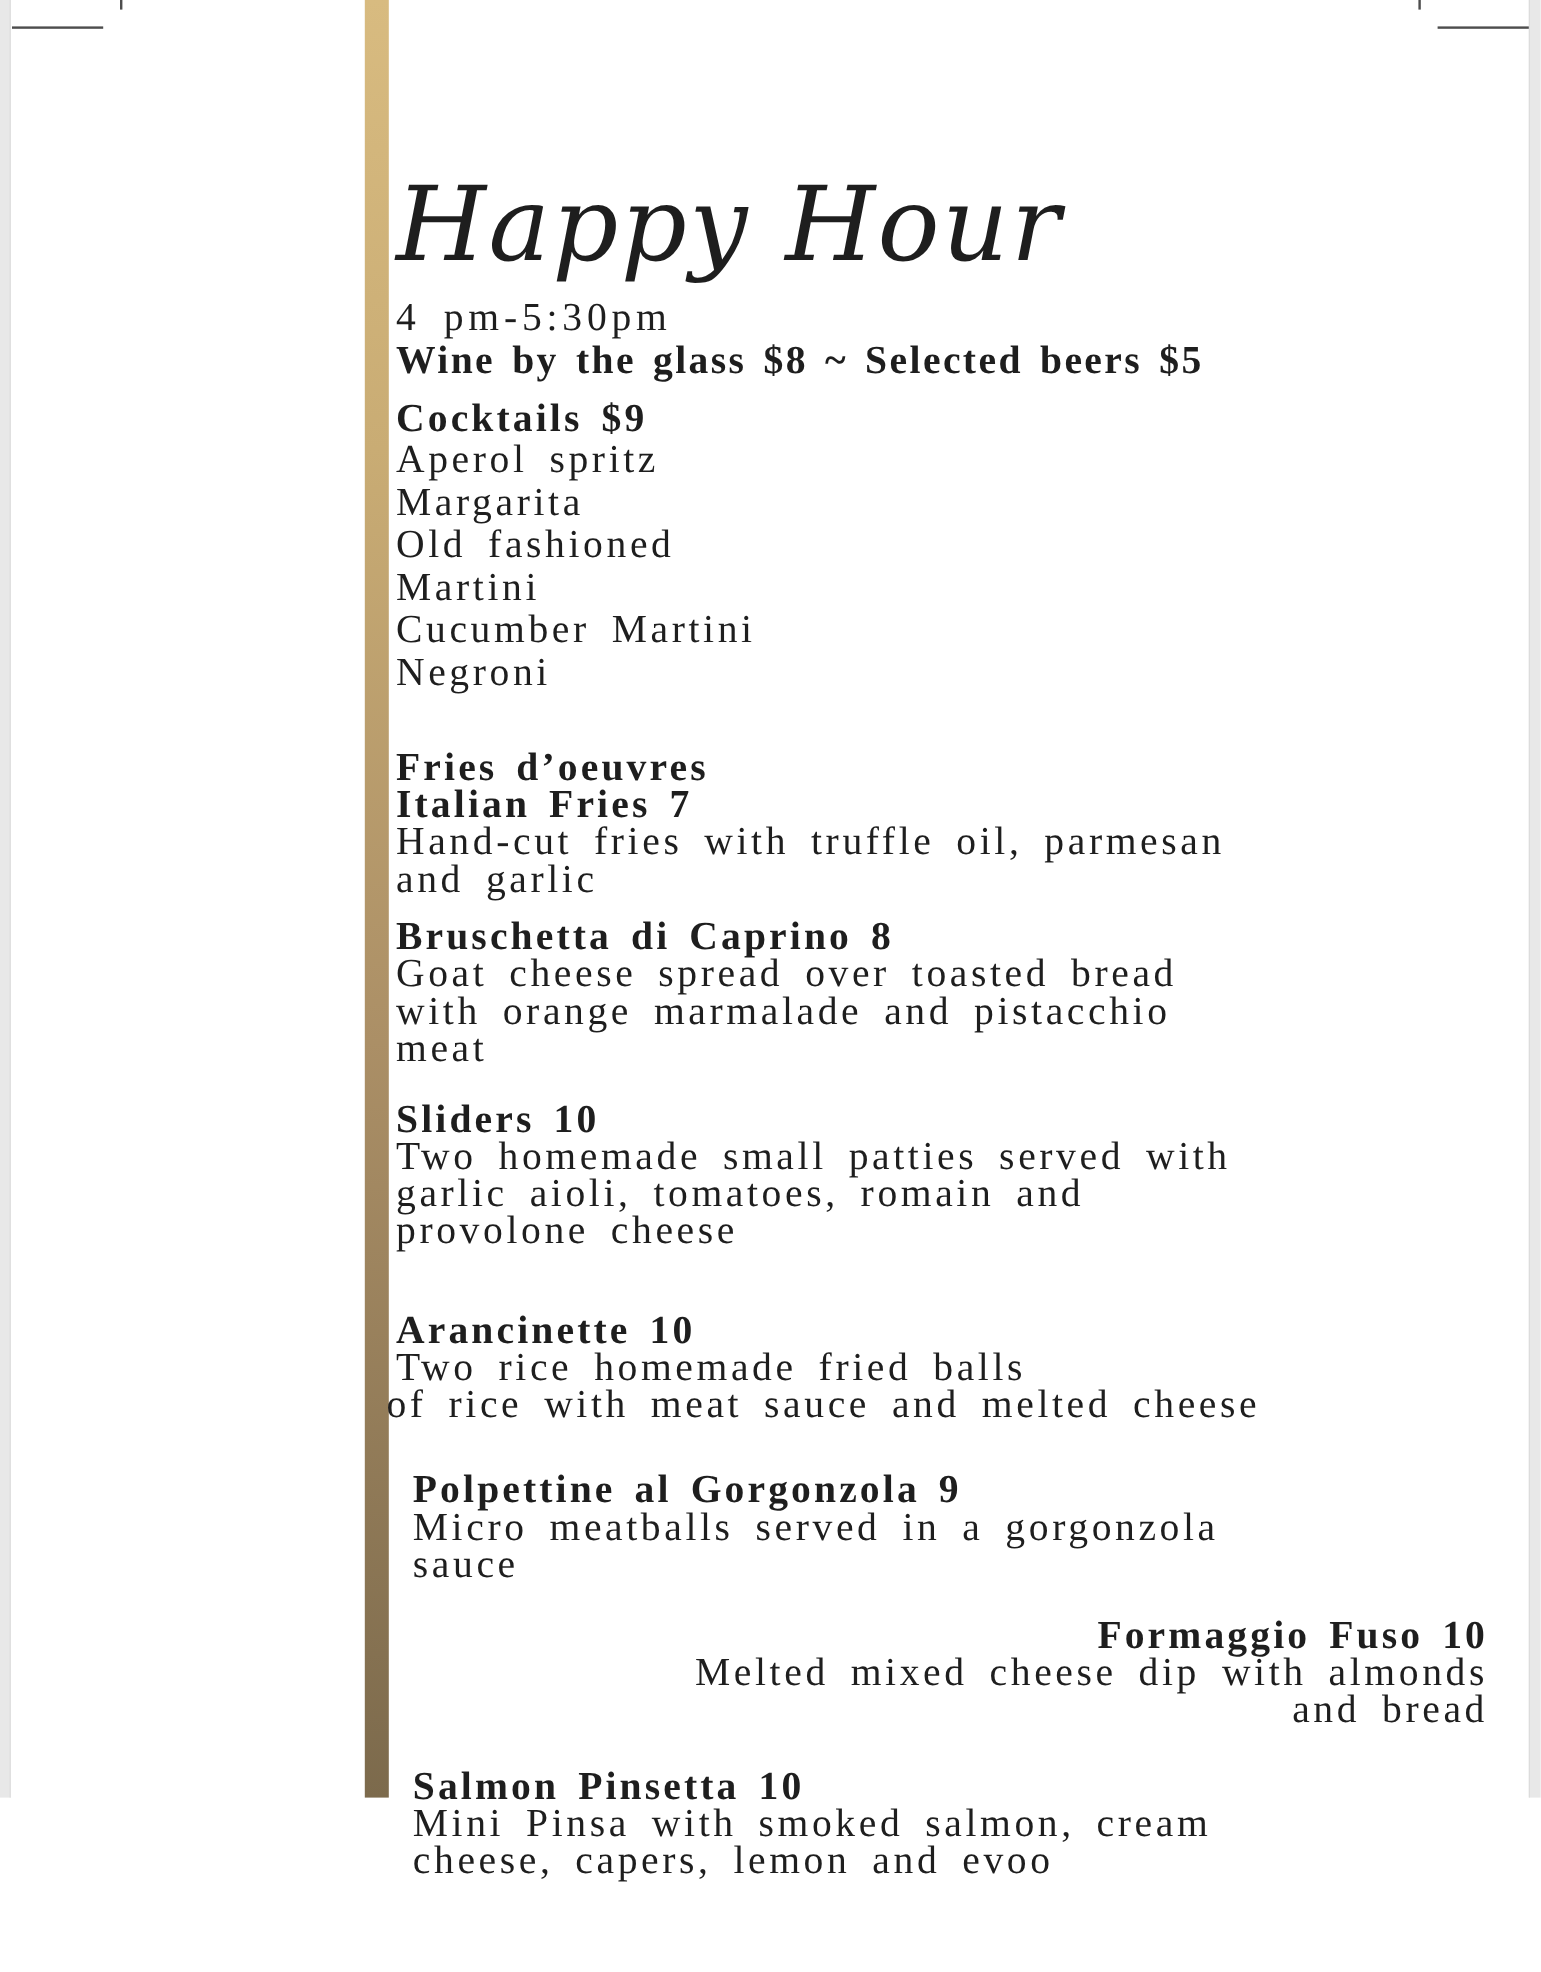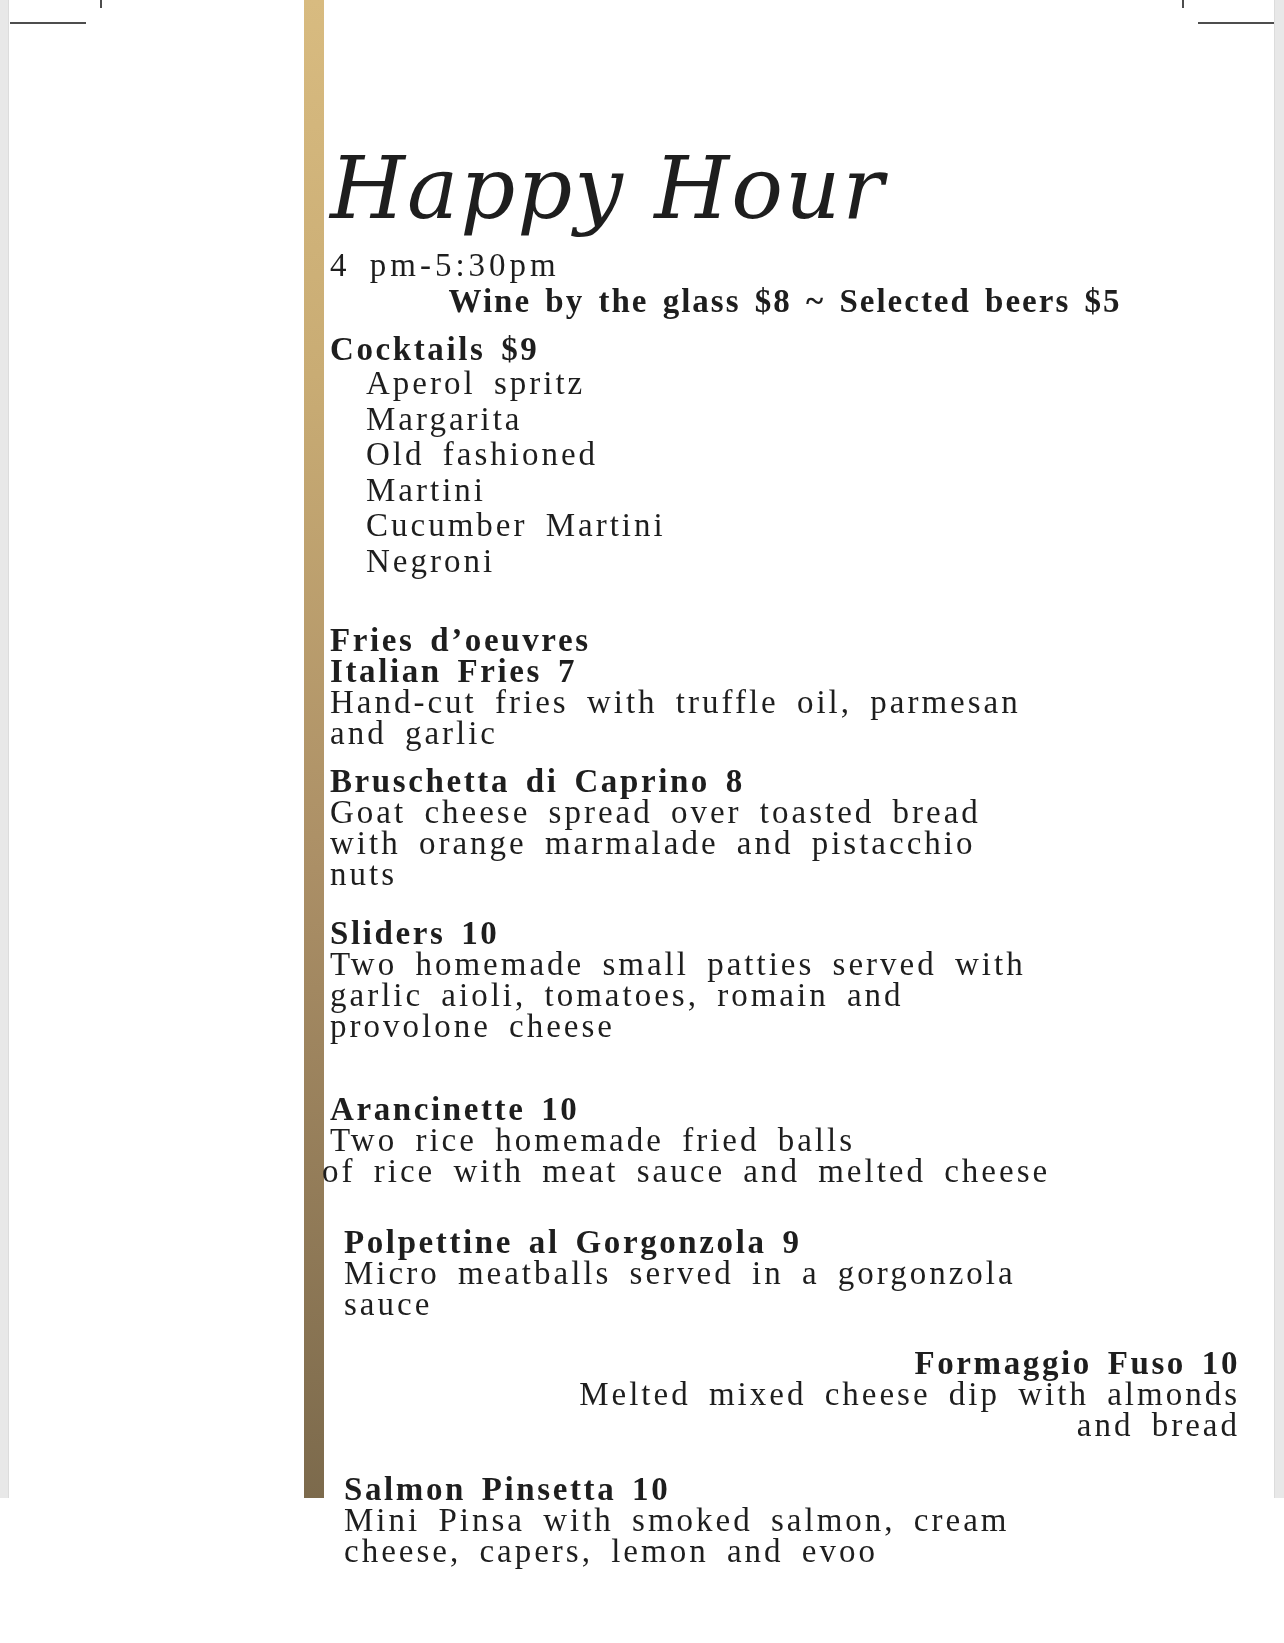--- a/index.html
+++ b/index.html
@@ -50,26 +50,26 @@
     letter-spacing: 2px;
     margin-bottom: 14px;
     white-space: nowrap;
   }
   .line {
     font-size: 33px; line-height: 31px;
     letter-spacing: 3px; word-spacing: 7px;
     white-space: nowrap;
   }
   .hours { letter-spacing: 4px; }
-  .tagline { font-weight: bold; letter-spacing: 2px; word-spacing: 4px; margin-top: 5px; text-align: center; }
+  .tagline { font-weight: bold; letter-spacing: 2px; word-spacing: 4px; margin-top: 5px; }
   .heading { font-weight: bold; letter-spacing: 2.6px; word-spacing: 5px; }
 
   .cocktails-heading { margin-top: 17px; }
   .cocktail-list { list-style: none; margin-top: 1px; }
-  .cocktail-list .line { line-height: 35.5px; margin-left: 36px; }
+  .cocktail-list .line { line-height: 35.5px; }
 
   .hors-heading { margin-top: 46px; }
 
   .dish .line { line-height: 31px; }
   #dishes .dish:nth-child(1) { }
   #dishes .dish:nth-child(2) { margin-top: 17px; }
   #dishes .dish:nth-child(3) { margin-top: 28px; }
   #dishes .dish:nth-child(4) { margin-top: 52px; }
   #dishes .dish:nth-child(5) { margin-top: 40px; padding-left: 14px; }
   #dishes .dish:nth-child(6) { margin-top: 28px; padding-left: 14px; text-align: right; }
@@ -113,21 +113,21 @@
     <div id="dishes">
         <div class="dish">
           <div class="line heading">Italian Fries 7</div>
           <div class="line">Hand-cut fries with truffle oil, parmesan</div>
           <div class="line">and garlic</div>
         </div>
         <div class="dish">
           <div class="line heading">Bruschetta di Caprino 8</div>
           <div class="line">Goat cheese spread over toasted bread</div>
           <div class="line">with orange marmalade and pistacchio</div>
-          <div class="line">nuts</div>
+          <div class="line">meat</div>
         </div>
         <div class="dish">
           <div class="line heading">Sliders 10</div>
           <div class="line">Two homemade small patties served with</div>
           <div class="line">garlic aioli, tomatoes, romain and</div>
           <div class="line">provolone cheese</div>
         </div>
         <div class="dish">
           <div class="line heading">Arancinette 10</div>
           <div class="line">Two rice homemade fried balls</div>

